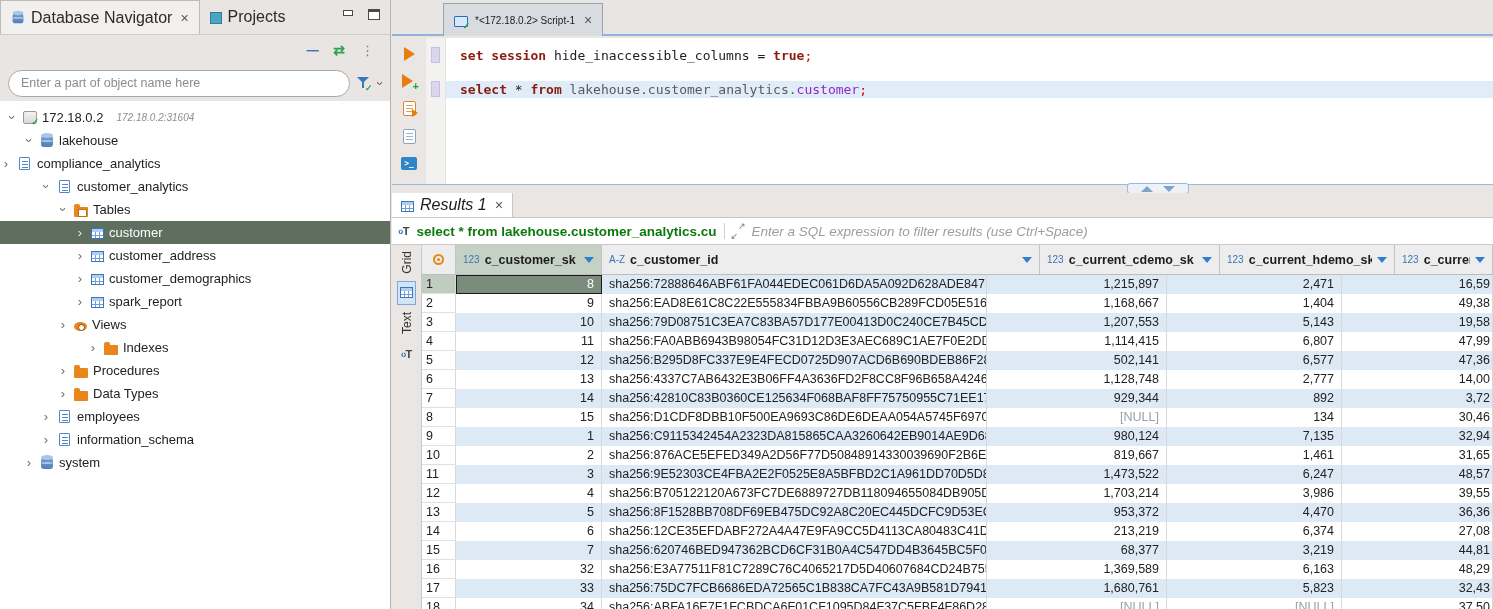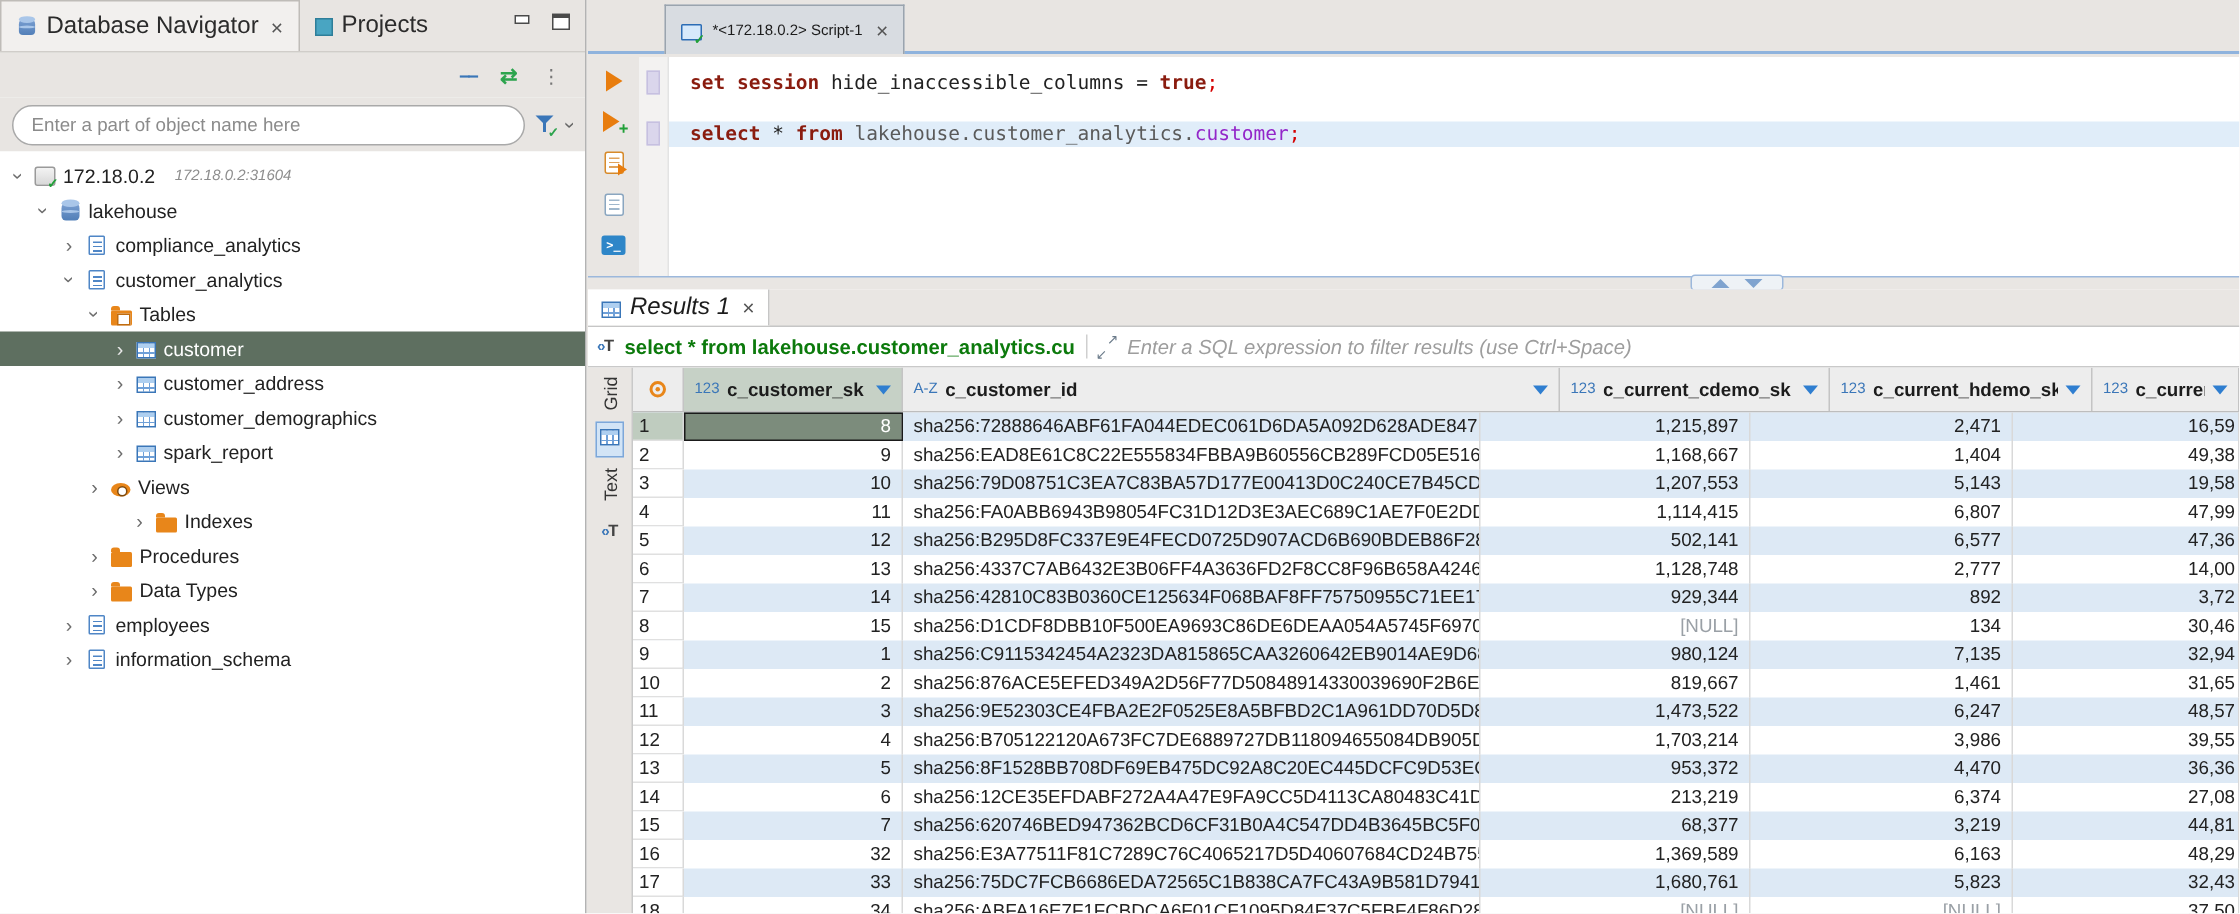--- a/index.html
+++ b/index.html
@@ -198,21 +198,21 @@
           <span class="tsub">172.18.0.2:31604</span>
         </div>
 
         <div class="tree-item chev-down" style="padding-left: 23px;">
           <span class="chev"></span>
           <span class="ticon ic-database"></span>
           <span class="tlabel">lakehouse</span>
           <span class="tsub"></span>
         </div>
 
-        <div class="tree-item chev-right" style="padding-left: 40px;">
+        <div class="tree-item chev-right" style="">
           <span class="chev"></span>
           <span class="ticon ic-schema"></span>
           <span class="tlabel">compliance_analytics</span>
           <span class="tsub"></span>
         </div>
 
         <div class="tree-item chev-down" style="padding-left: 40px;">
           <span class="chev"></span>
           <span class="ticon ic-schema"></span>
           <span class="tlabel">customer_analytics</span>
@@ -289,20 +289,26 @@
           <span class="tsub"></span>
         </div>
 
         <div class="tree-item chev-right" style="padding-left: 40px;">
           <span class="chev"></span>
           <span class="ticon ic-schema"></span>
           <span class="tlabel">information_schema</span>
           <span class="tsub"></span>
         </div>
 
+        <div class="tree-item chev-right" style="padding-left: 23px;">
+          <span class="chev"></span>
+          <span class="ticon ic-database"></span>
+          <span class="tlabel">system</span>
+          <span class="tsub"></span>
+        </div>
       </div>
   </aside>
 
   <div class="editor-tabbar">
     <div class="editor-tab">
       <span class="ticon i-sqled"></span>
       <span>*&lt;172.18.0.2&gt; Script-1</span>
       <span class="close"></span>
     </div>
   </div>

